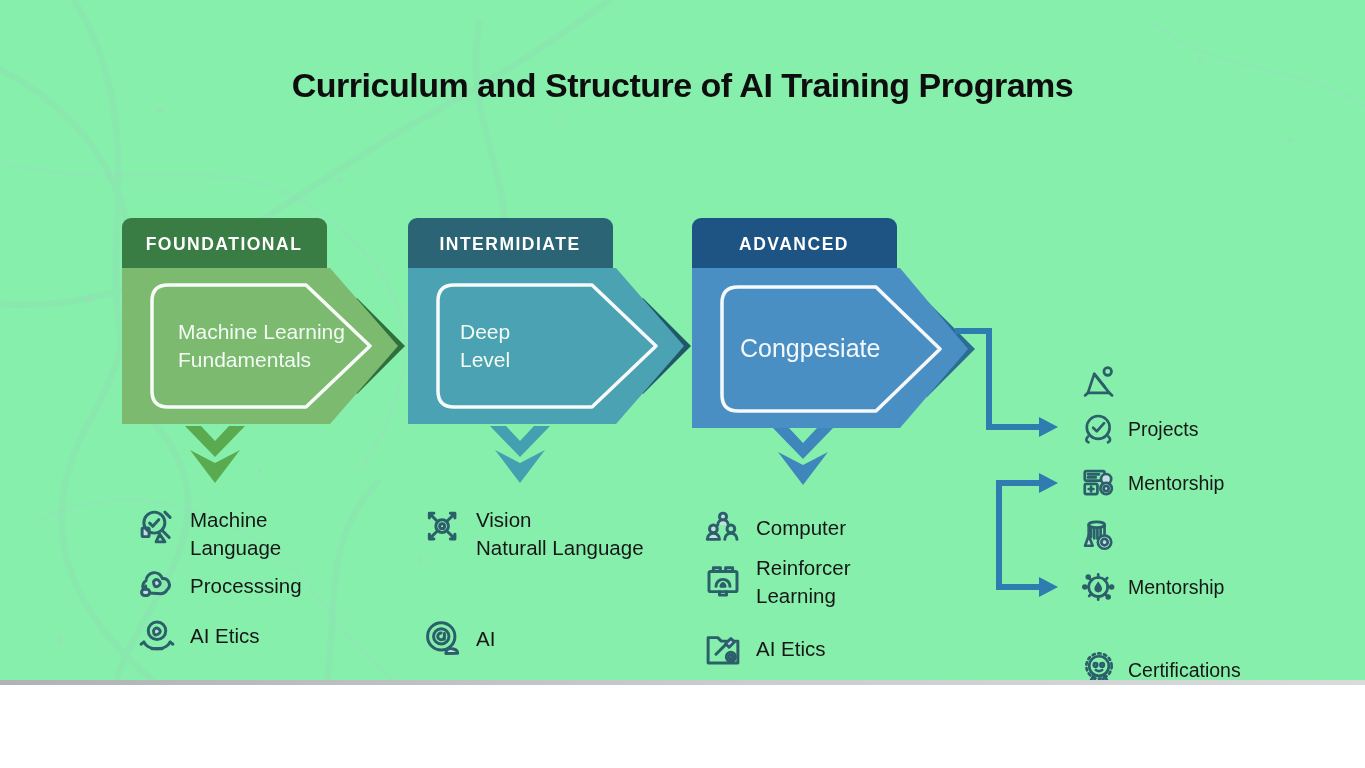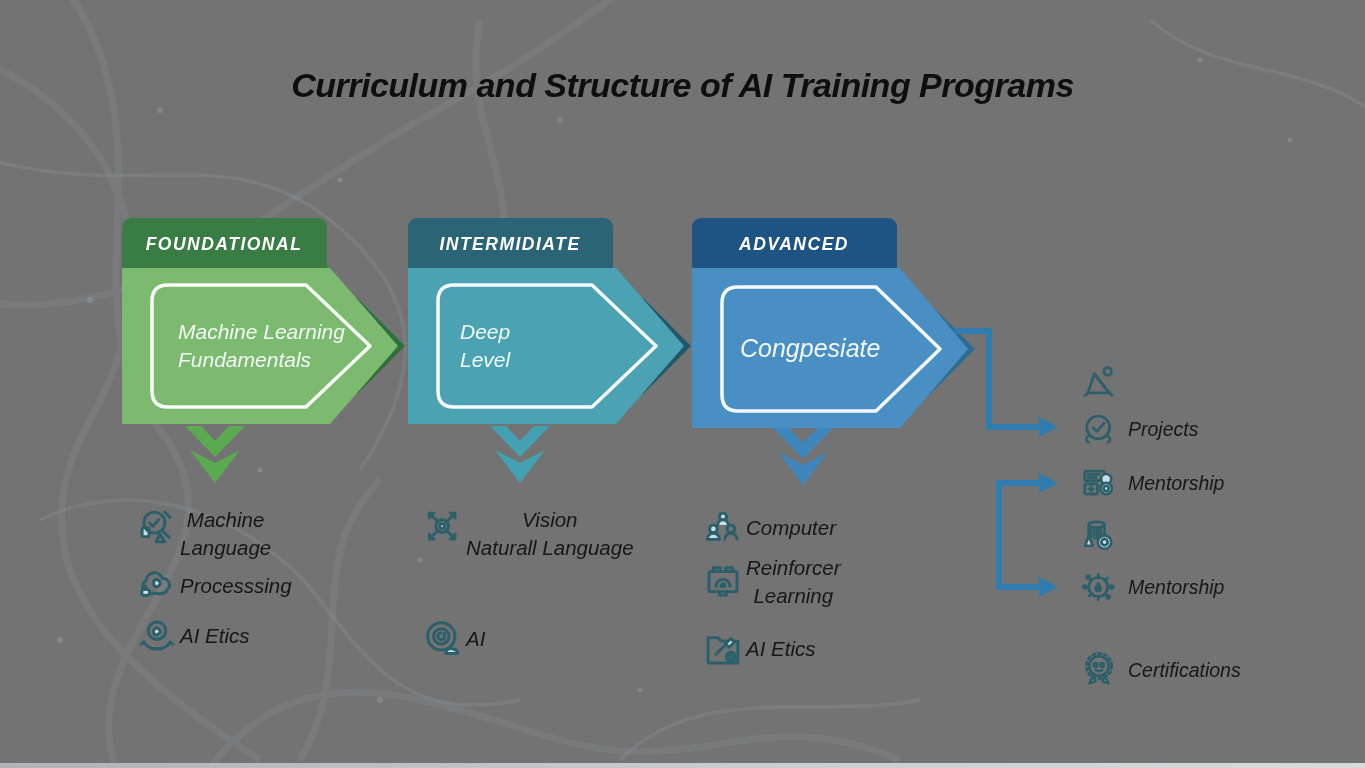--- a/index.html
+++ b/index.html
@@ -1,32 +1,31 @@
 <!DOCTYPE html>
 <html><head>
 <meta charset="utf-8">
 <style>
   html,body{margin:0;padding:0;}
   #canvas{
-    position:relative;width:1365px;height:768px;overflow:hidden;
-    background:#737373;
+    position:relative;width:1365px;height:685px;overflow:hidden;
+    background:#86efac;
     font-family:"Liberation Sans","DejaVu Sans",sans-serif;
-    font-style:italic;
   }
   .bgsvg{position:absolute;left:0;top:0;}
   #page-title{
     position:absolute;left:0;top:66px;width:1365px;text-align:center;
     font-size:34px;font-weight:bold;color:#0e0e0e;letter-spacing:-0.5px;
   }
   .level-block{position:absolute;top:215px;}
   .hdr{font-family:"Liberation Sans",sans-serif;font-size:17.5px;font-weight:bold;fill:#ffffff;letter-spacing:1.5px;}
   .bodytxt{font-family:"Liberation Sans",sans-serif;font-size:21px;fill:#f2fbf4;}
   .bodytxt-lg{font-family:"Liberation Sans",sans-serif;font-size:25px;fill:#f2f9fd;}
   .chev{position:absolute;}
-  .topic-row{position:absolute;display:flex;align-items:center;gap:2px;text-align:center;}
+  .topic-row{position:absolute;display:flex;align-items:center;gap:12px;}
   .topic-row.top{align-items:flex-start;}
   .topic-row .tlabel{font-size:20.5px;line-height:28px;color:#171717;}
   .res-row{position:absolute;display:flex;align-items:center;gap:10px;height:52px;width:280px;}
   .res-row .rlabel{font-size:19.5px;color:#171717;}
   .ic{stroke:#2b5f6a;fill:none;stroke-width:1.7;stroke-linecap:round;stroke-linejoin:round;}
   .ic .fill-l{fill:#c6dee1;}
   .ic .fill-d{fill:#2b5f6a;stroke:none;}
   #bottom-strip{
     position:absolute;left:0;bottom:0;width:1365px;height:5px;
     background:linear-gradient(90deg,#aeb3b6,#c9cdcf 55%,#d8dbdc);

